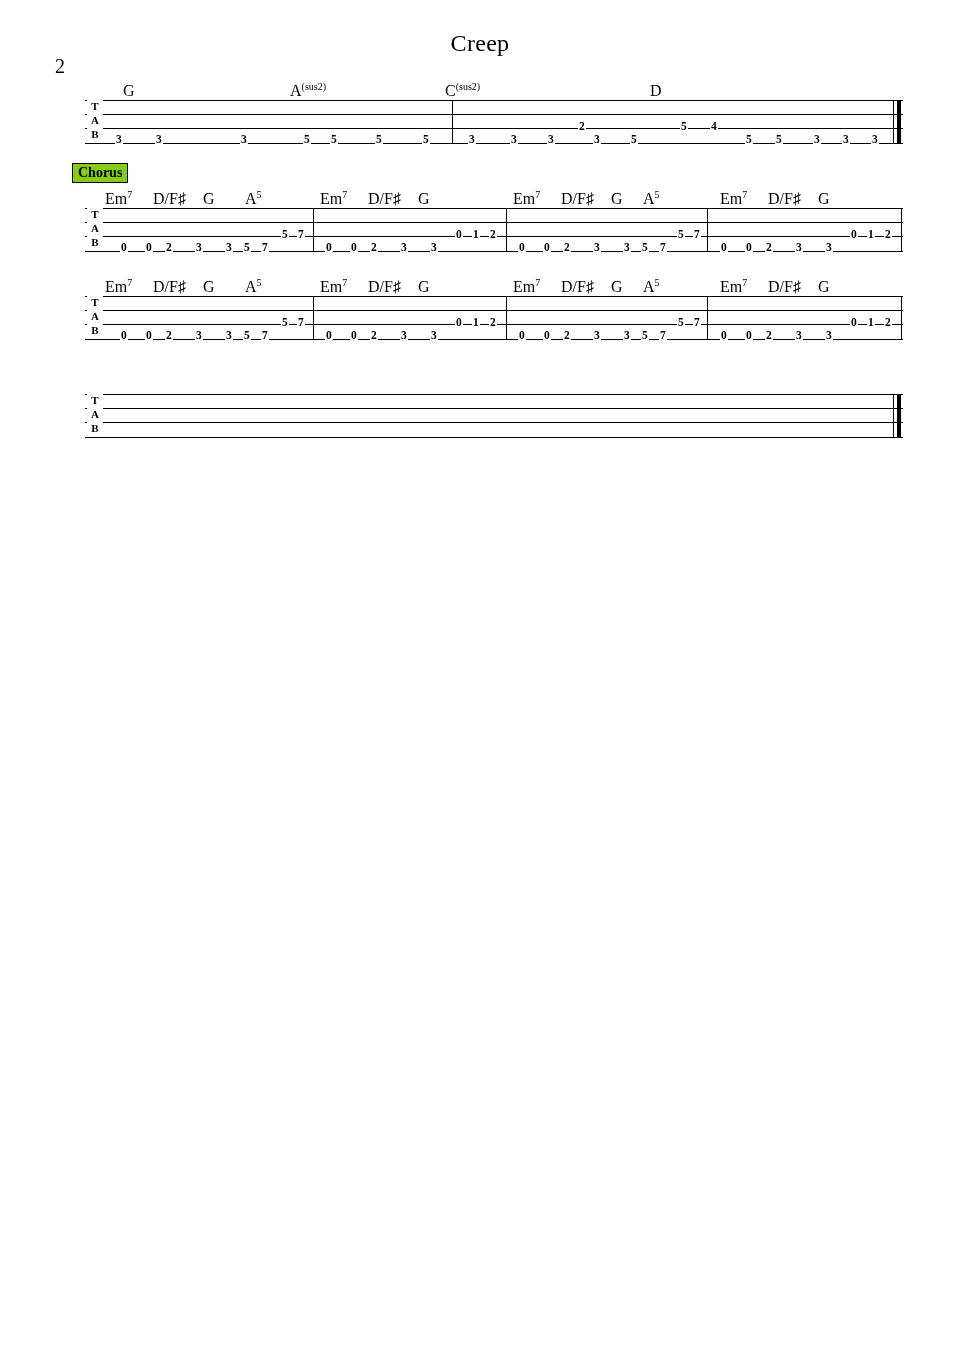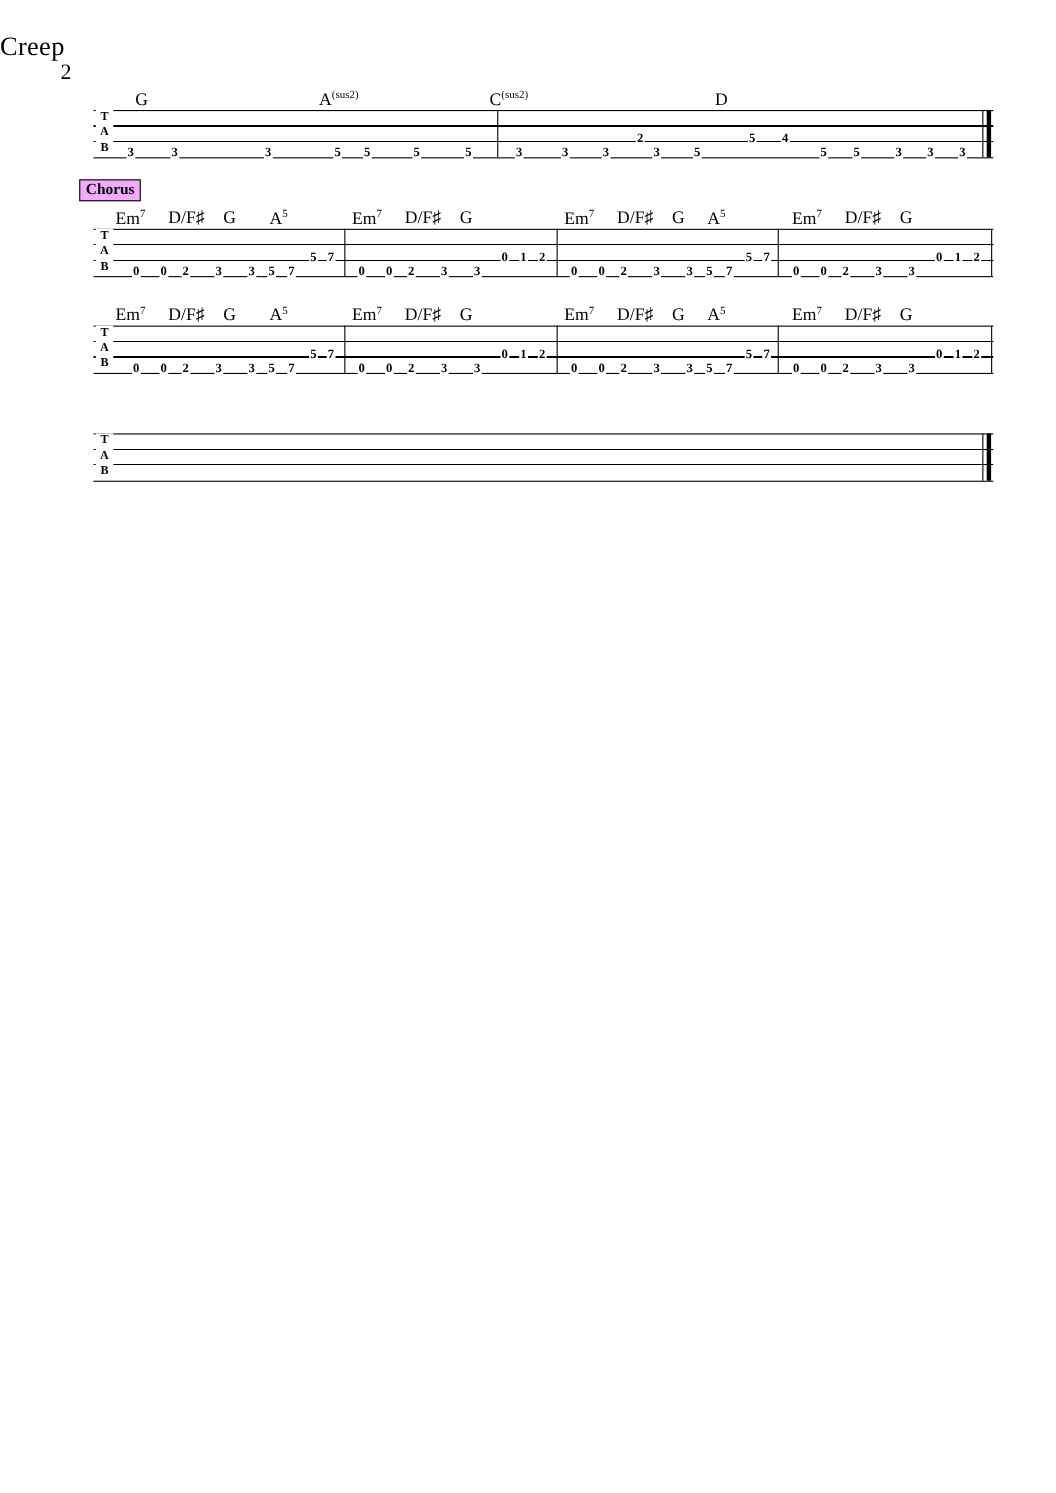--- a/index.html
+++ b/index.html
@@ -20,21 +20,21 @@
     position: absolute;
     inset: 0;
   }
 
   
   .doc-title {
     position: absolute;
     top: 30px;
     left: 0;
     width: 960px;
-    text-align: left;
+    text-align: center;
     font-size: 24px;
     font-family: "Liberation Serif", serif;
     letter-spacing: 0.3px;
   }
   .page-number {
     position: absolute;
     top: 55px;
     left: 55px;
     font-size: 20px;
     font-family: "Liberation Serif", serif;
@@ -128,21 +128,21 @@
   .s-a { top: 20px; }
   .s-b { top: 33px; }
 
   .section-label {
     position: absolute;
     border: 1.2px solid #000;
     padding: 1px 5px 2px 5px;
     font-family: "Liberation Serif", serif;
     font-weight: bold;
     font-size: 14px;
-    background: #f0abfc;
+    background: #84cc16;
     line-height: 15px;
   }
 
   .footer {
     position: absolute;
     top: 1283px;
     left: 0;
     width: 960px;
     text-align: center;
     font-size: 15px;

